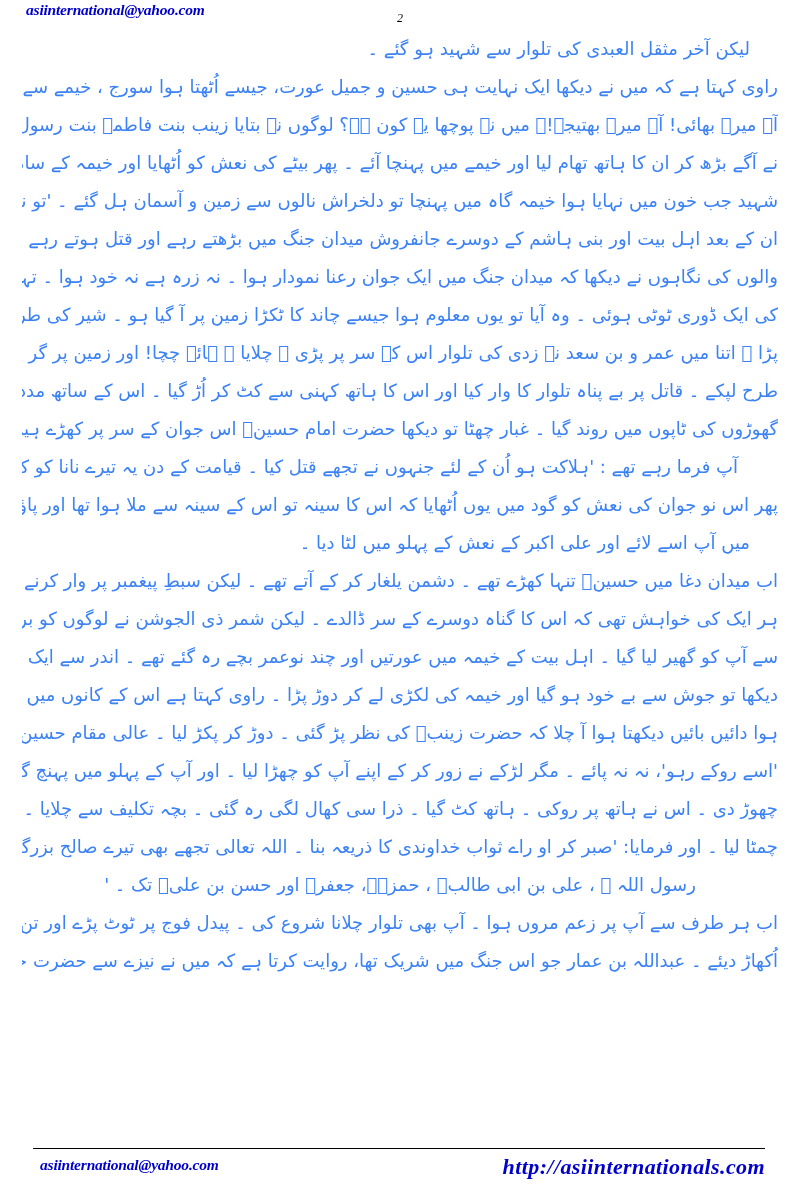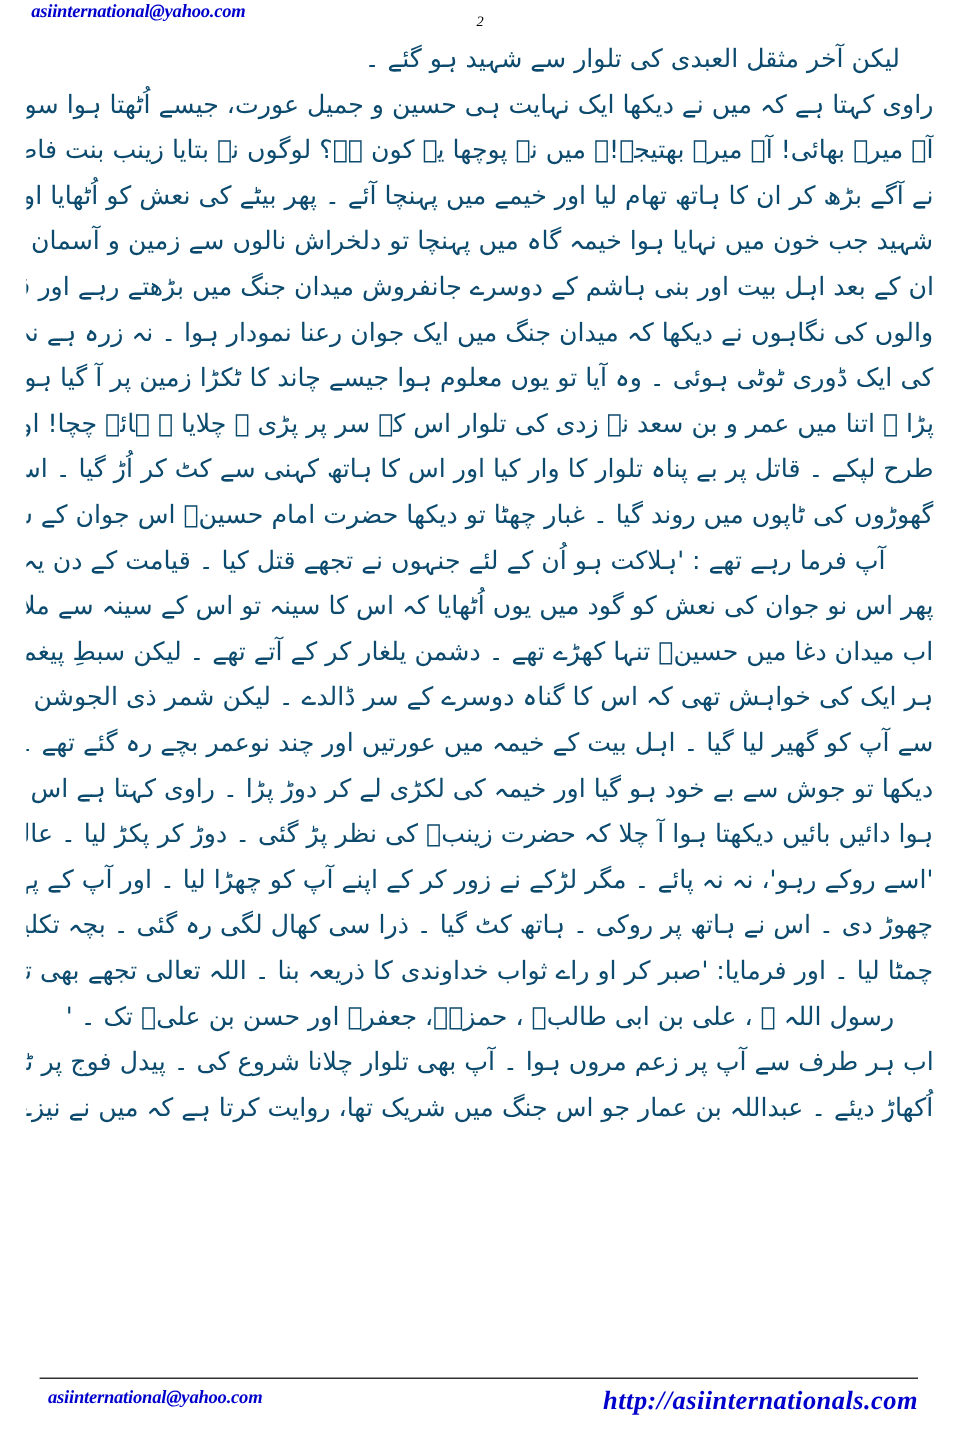--- a/index.html
+++ b/index.html
@@ -64,24 +64,24 @@
     width: 756px;
     height: 1110px;
   }
 
   .line {
     direction: rtl;
     unicode-bidi: bidi-override;
     text-align: justify;
     text-align-last: justify;
     font-family: "DejaVu Sans", sans-serif;
-    font-size: 21px;
+    font-size: 18px;
     line-height: 38px;
     height: 38px;
-    color: #0c4a6e;
+    color: #3b82f6;
     white-space: nowrap;
     overflow: hidden;
   }
   .line.center {
     text-align: center;
     text-align-last: center;
   }
   .line.indent-r {
     text-align-last: right;
     padding-right: 28px;
@@ -153,20 +153,21 @@
       <div class="line">نے آگے بڑھ کر ان کا ہاتھ تھام لیا اور خیمے میں پہنچا آئے ۔ پھر بیٹے کی نعش کو اُٹھایا اور خیمہ کے سامنے لا کر ڈال دیا ۔ آل رسول کا یہ پہلا</div>
       <div class="line">شہید جب خون میں نہایا ہوا خیمہ گاہ میں پہنچا تو دلخراش نالوں سے زمین و آسمان ہل گئے ۔  'تو نیز مند بر سر بام آ کو خوش تماشا بیت ،</div>
       <div class="line">ان کے بعد اہل بیت اور بنی ہاشم کے دوسرے جانفروش میدان جنگ میں بڑھتے رہے اور قتل ہوتے رہے ۔ اسی دوران دیکھنے</div>
       <div class="line">والوں کی نگاہوں نے دیکھا کہ میدان جنگ میں ایک جوان رعنا نمودار ہوا ۔ نہ زرہ ہے نہ خود ہوا ۔ تہہ بند باندھے تھے ۔ جوتے</div>
       <div class="line">کی ایک ڈوری ٹوٹی ہوئی ۔ وہ آیا تو یوں معلوم ہوا جیسے چاند کا ٹکڑا  زمین پر آ گیا ہو ۔ شیر کی طرح بپھرتا ہوا ۔ دشمن پر ٹوٹ</div>
       <div class="line">پڑا ۔ اتنا میں عمر و بن سعد نے زدی کی تلوار اس کے سر پر پڑی ۔ چلایا ۔ ہائے چچا! اور زمین پر گر پڑا ۔ آواز سنتے ہی حضرت امام حسینؑ شیر کی</div>
       <div class="line">طرح لپکے ۔ قاتل پر بے پناہ تلوار کا وار کیا اور اس کا ہاتھ کہنی سے کٹ کر اُڑ گیا ۔ اس کے ساتھ مدد کو بڑھے لیکن ان کے بد بخت اُنہی کے</div>
       <div class="line">گھوڑوں کی ٹاپوں میں روند گیا ۔ غبار چھٹا تو دیکھا حضرت امام حسینؑ اس جوان کے سر پر کھڑے ہیں جو ایڑیاں رگڑ رہا تھا اور</div>
       <div class="line indent-both">آپ فرما رہے تھے :  'ہلاکت ہو اُن کے لئے جنہوں نے تجھے قتل کیا ۔ قیامت کے دن یہ تیرے نانا کو کیا جواب دیں گے؟.....'</div>
       <div class="line">پھر اس نو جوان کی نعش کو گود میں یوں اُٹھایا کہ اس کا سینہ تو اس کے سینہ سے ملا ہوا تھا اور پاؤں زمین پر گھسٹتے جاتے تھے ۔ اس حال</div>
+      <div class="line indent-r">میں آپ اسے لائے اور علی اکبر کے نعش کے پہلو میں لٹا دیا ۔</div>
       <div class="line">اب میدان دغا میں حسینؑ تنہا کھڑے تھے ۔ دشمن یلغار کر کے آتے تھے ۔ لیکن سبطِ پیغمبر پر وار کرنے کی ہمت نہ پڑتی تھی ۔</div>
       <div class="line">ہر ایک کی خواہش تھی کہ اس کا گناہ دوسرے کے سر ڈالدے ۔ لیکن شمر ذی الجوشن نے لوگوں کو برانگیختہ کرنا شروع کیا ۔ چنانچہ ہر طرف</div>
       <div class="line">سے آپ کو گھیر لیا گیا ۔ اہل بیت کے خیمہ میں عورتیں اور چند نوعمر بچے رہ گئے تھے ۔ اندر سے ایک لڑکے نے آپ کو اس طرح گھرا</div>
       <div class="line">دیکھا تو جوش سے بے خود ہو گیا اور خیمہ کی لکڑی لے کر دوڑ پڑا ۔ راوی کہتا ہے اس کے کانوں میں دُر پڑے ہل رہے تھے ۔ یہ گھبرایا</div>
       <div class="line">ہوا دائیں بائیں دیکھتا ہوا آ چلا کہ حضرت زینبؑ کی نظر پڑ گئی ۔ دوڑ کر پکڑ لیا ۔ عالی مقام حسین علیہ السلام نے بھی دیکھ لیا اور بہن سے کہا:</div>
       <div class="line">'اسے روکے رہو'، نہ نہ پائے ۔ مگر لڑکے نے زور کر کے اپنے آپ کو چھڑا لیا ۔ اور آپ کے پہلو میں پہنچ گیا ۔ عین اس وقت بحر بن</div>
       <div class="line">چھوڑ دی ۔ اس نے ہاتھ پر روکی ۔ ہاتھ کٹ گیا ۔ ذرا سی کھال لگی رہ گئی ۔ بچہ تکلیف سے چلایا ۔ حضرت امام حسین نے اسے سینے سے</div>
       <div class="line">چمٹا لیا ۔ اور فرمایا:  'صبر کر او راے ثواب خداوندی کا ذریعہ بنا ۔ اللہ تعالی تجھے بھی تیرے صالح بزرگوں تک پہنچا دے گا.....'</div>
       <div class="line center">رسول اللہ ﷺ ، علی بن ابی طالبؑ ، حمزہؑ، جعفرؑ اور حسن بن علیؑ تک ۔ '</div>
       <div class="line">اب ہر طرف سے آپ پر زعم مروں ہوا ۔ آپ بھی تلوار چلانا شروع کی ۔ پیدل فوج پر ٹوٹ پڑے اور تن تنہا ان کے قدم</div>

